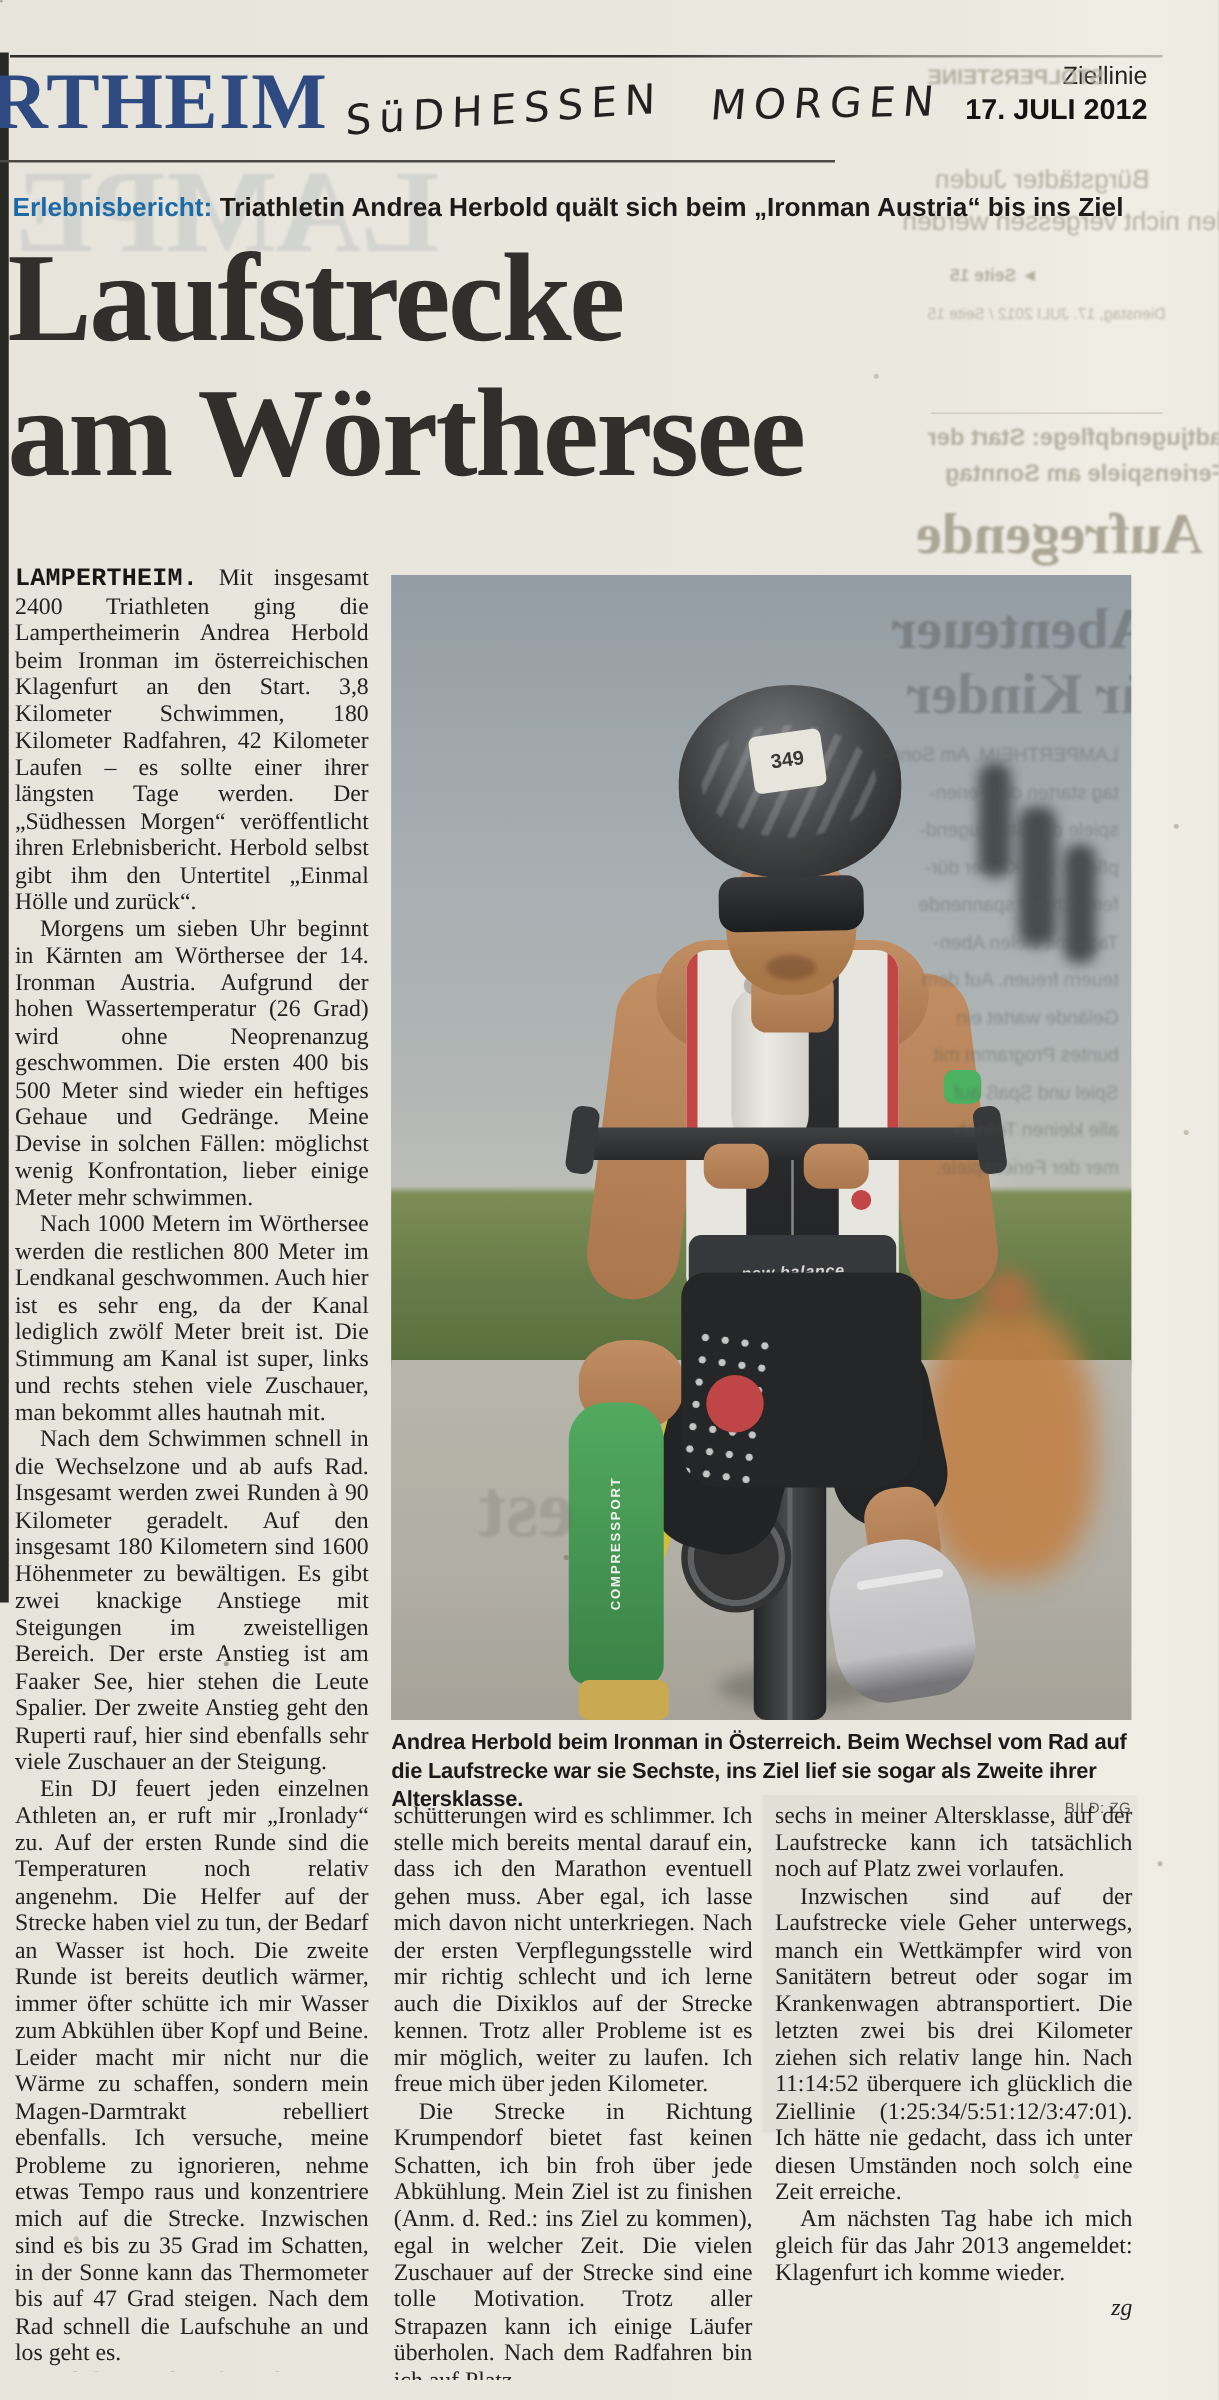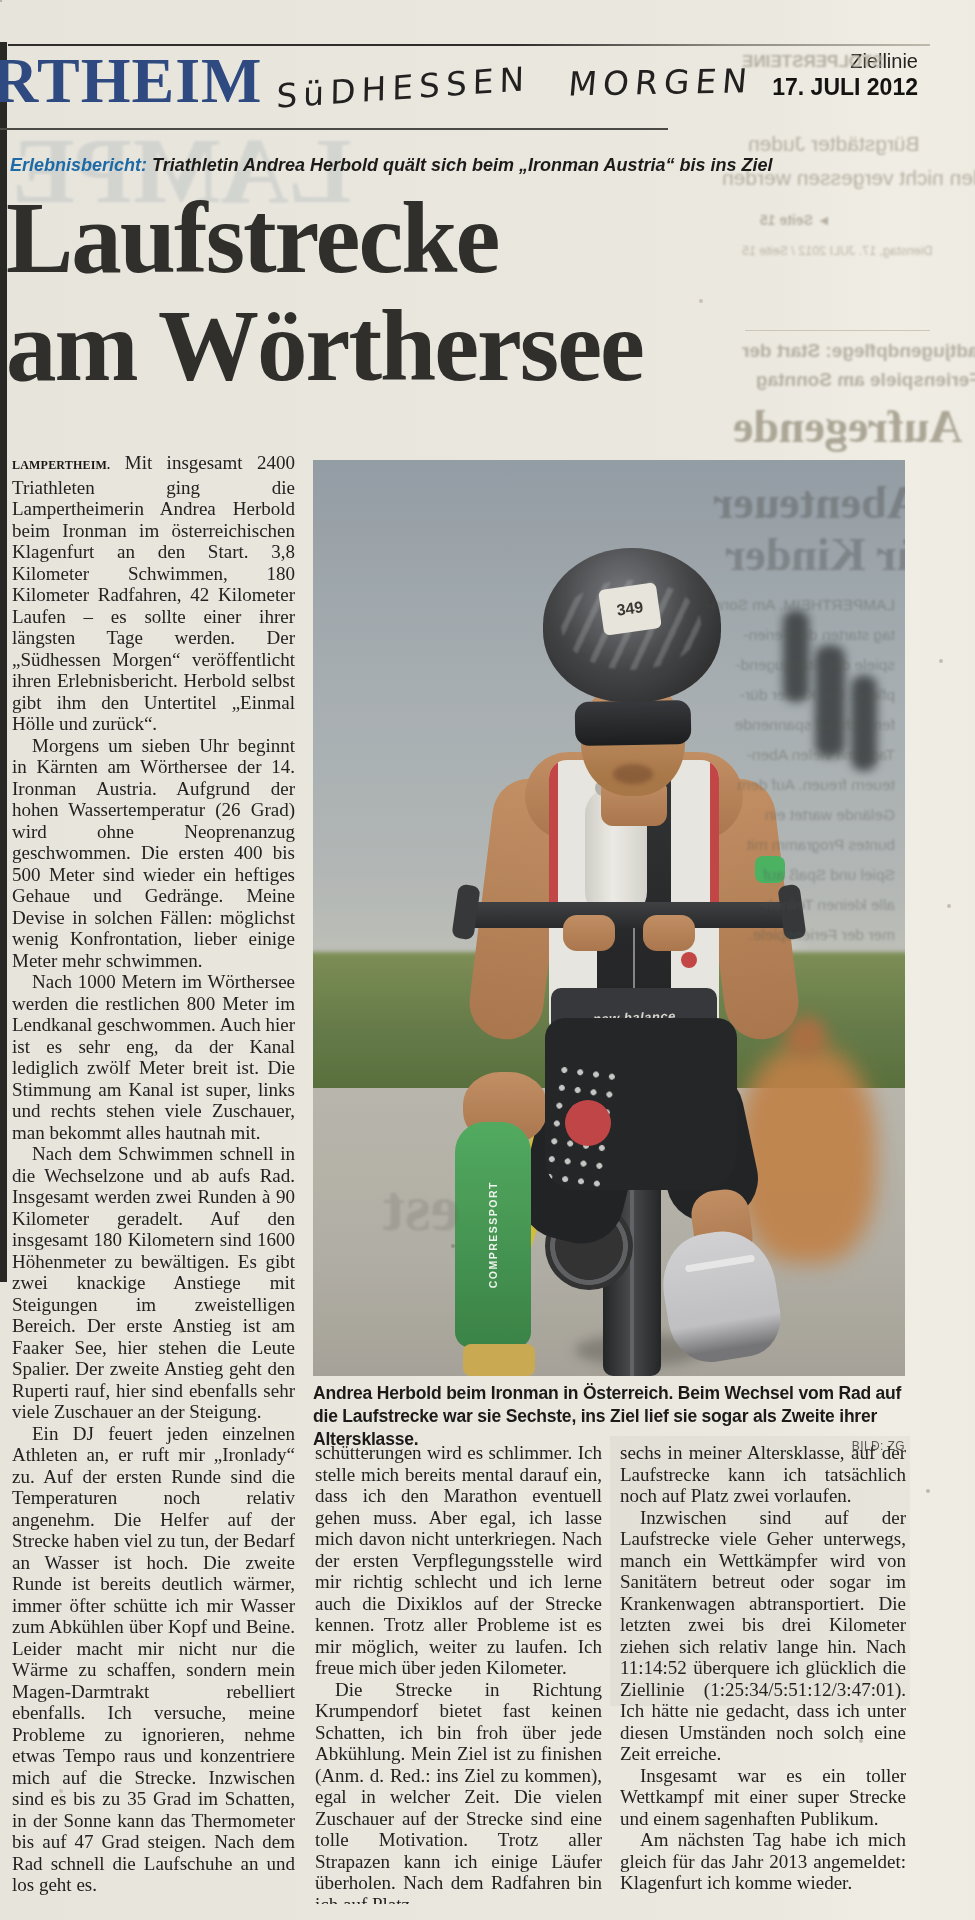--- a/index.html
+++ b/index.html
@@ -16,21 +16,21 @@
     font-size:64px;color:#2e4a80;letter-spacing:1px;}
   .hand{left:276px;top:64px;font-family:"DejaVu Sans",sans-serif;font-size:33px;
     color:#22211f;letter-spacing:6px;transform:rotate(-2deg);white-space:nowrap;}
   .hand .w1{display:inline-block;transform:rotate(-2deg) skewX(-5deg);}
   .hand .w2{display:inline-block;margin-left:22px;transform:rotate(1deg) skewX(-6deg) translateY(4px);}
   .datebox{right:57px;top:50px;text-align:right;font-family:"Liberation Sans",sans-serif;}
   .weekday{font-size:20px;color:#23221f;}
   .bigdate{font-size:23px;font-weight:700;color:#141311;margin-top:1px;}
   .rule-mid{left:0;top:128px;width:668px;height:2px;background:#4b4a45;}
   .kicker{left:10px;top:155px;width:860px;font-family:"Liberation Sans",sans-serif;
-    font-weight:700;font-size:18px;color:#1c1b19;white-space:nowrap;font-style:italic;}
+    font-weight:700;font-size:21px;color:#1c1b19;white-space:nowrap;}
   .kicker-label{color:#1d6aa6;}
   .headline{left:6px;top:184px;margin:0;font-family:"Liberation Serif",serif;
     font-weight:700;font-size:101px;line-height:108px;letter-spacing:-2px;color:#302f2c;}
   
   .bt{font-family:"Liberation Sans",sans-serif;color:#b5b0a2;white-space:nowrap;}
   .bt-top{left:742px;top:52px;font-weight:700;font-size:17px;}
   .bt-j1{left:748px;top:132px;font-size:21px;}
   .bt-j2{left:722px;top:166px;font-size:21px;}
   .bt-seite{left:760px;top:212px;font-size:14px;font-weight:700;}
   .bt-date{left:742px;top:244px;font-size:12.5px;color:#bcb7a9;}
@@ -41,21 +41,21 @@
     font-size:46px;color:#aba695;}
   .wm-lampe{left:12px;top:116px;font-family:"Liberation Serif",serif;font-weight:700;
     font-size:94px;color:rgba(100,125,136,.16);filter:blur(1px);transform:scaleX(-1);}
   
   .col{text-align:justify;font-size:19px;line-height:21.5px;color:#232220;}
   .col p{margin:0;}
   .col p.ind{text-indent:20px;}
   .col1{left:12px;top:452px;width:283px;height:1445px;overflow:hidden;}
   .col2{left:315px;top:1442px;width:287px;height:462px;overflow:hidden;}
   .col3{left:620px;top:1442px;width:286px;height:462px;overflow:hidden;}
-  .dateline{font-family:Liberation Serif, serif;font-weight:700;font-size:12px;
+  .dateline{font-family:Liberation Mono, monospace;font-weight:700;font-size:20px;
     letter-spacing:.2px;color:#181715;margin-top:32px;}
   .sig{float:right;font-style:italic;margin-top:28px;}
   .wash{background:rgba(140,140,133,.08);}
   
   .photo{left:313px;top:460px;width:592px;height:916px;overflow:hidden;background:#a7aeb2;}
   .photo .abs{position:absolute;}
   .ph-sky{inset:0;background:linear-gradient(180deg,#8f99a3 0%,#a2aab0 22%,#b0b5b6 45%,#bcbeb8 54%);}
   .ph-shimmer{left:310px;top:420px;width:165px;height:135px;background:#dad9d4;
     border-radius:50%;filter:blur(13px);opacity:.85;}
   .ph-rider-blob{background:#3d4246;border-radius:12px;filter:blur(5px);}
@@ -294,18 +294,17 @@
 
   <div class="abs wash" style="left:610px;top:1436px;width:300px;height:270px;"></div>
 
   <div class="abs col col2">
     <p>schütterungen wird es schlimmer. Ich stelle mich bereits mental darauf ein, dass ich den Marathon eventuell gehen muss. Aber egal, ich lasse mich davon nicht unterkriegen. Nach der ersten Verpflegungsstelle wird mir richtig schlecht und ich lerne auch die Dixiklos auf der Strecke kennen. Trotz aller Probleme ist es mir möglich, weiter zu laufen. Ich freue mich über jeden Kilometer.</p>
     <p class="ind">Die Strecke in Richtung Krumpendorf bietet fast keinen Schatten, ich bin froh über jede Abkühlung. Mein Ziel ist zu finishen (Anm. d. Red.: ins Ziel zu kommen), egal in welcher Zeit. Die vielen Zuschauer auf der Strecke sind eine tolle Motivation. Trotz aller Strapazen kann ich einige Läufer überholen. Nach dem Radfahren bin ich auf Platz</p>
   </div>
   <div class="abs col col3">
     <p>sechs in meiner Altersklasse, auf der Laufstrecke kann ich tatsächlich noch auf Platz zwei vorlaufen.</p>
     <p class="ind">Inzwischen sind auf der Laufstrecke viele Geher unterwegs, manch ein Wettkämpfer wird von Sanitätern betreut oder sogar im Krankenwagen abtransportiert. Die letzten zwei bis drei Kilometer ziehen sich relativ lange hin. Nach 11:14:52 überquere ich glücklich die Ziellinie (1:25:34/5:51:12/3:47:01). Ich hätte nie gedacht, dass ich unter diesen Umständen noch solch eine Zeit erreiche.</p>
-    <p class="ind">Insgesamt war es ein toller Wettkampf mit einer super Strecke und einem sagenhaften Publikum.</p>
     <p class="ind"><span>Am nächsten Tag habe ich mich gleich für das Jahr 2013 angemeldet: Klagenfurt ich komme wieder.</span> <span class="sig">zg</span></p>
   </div>
 
   <div class="abs speckles"></div>
 </div>
 
 </body></html>

